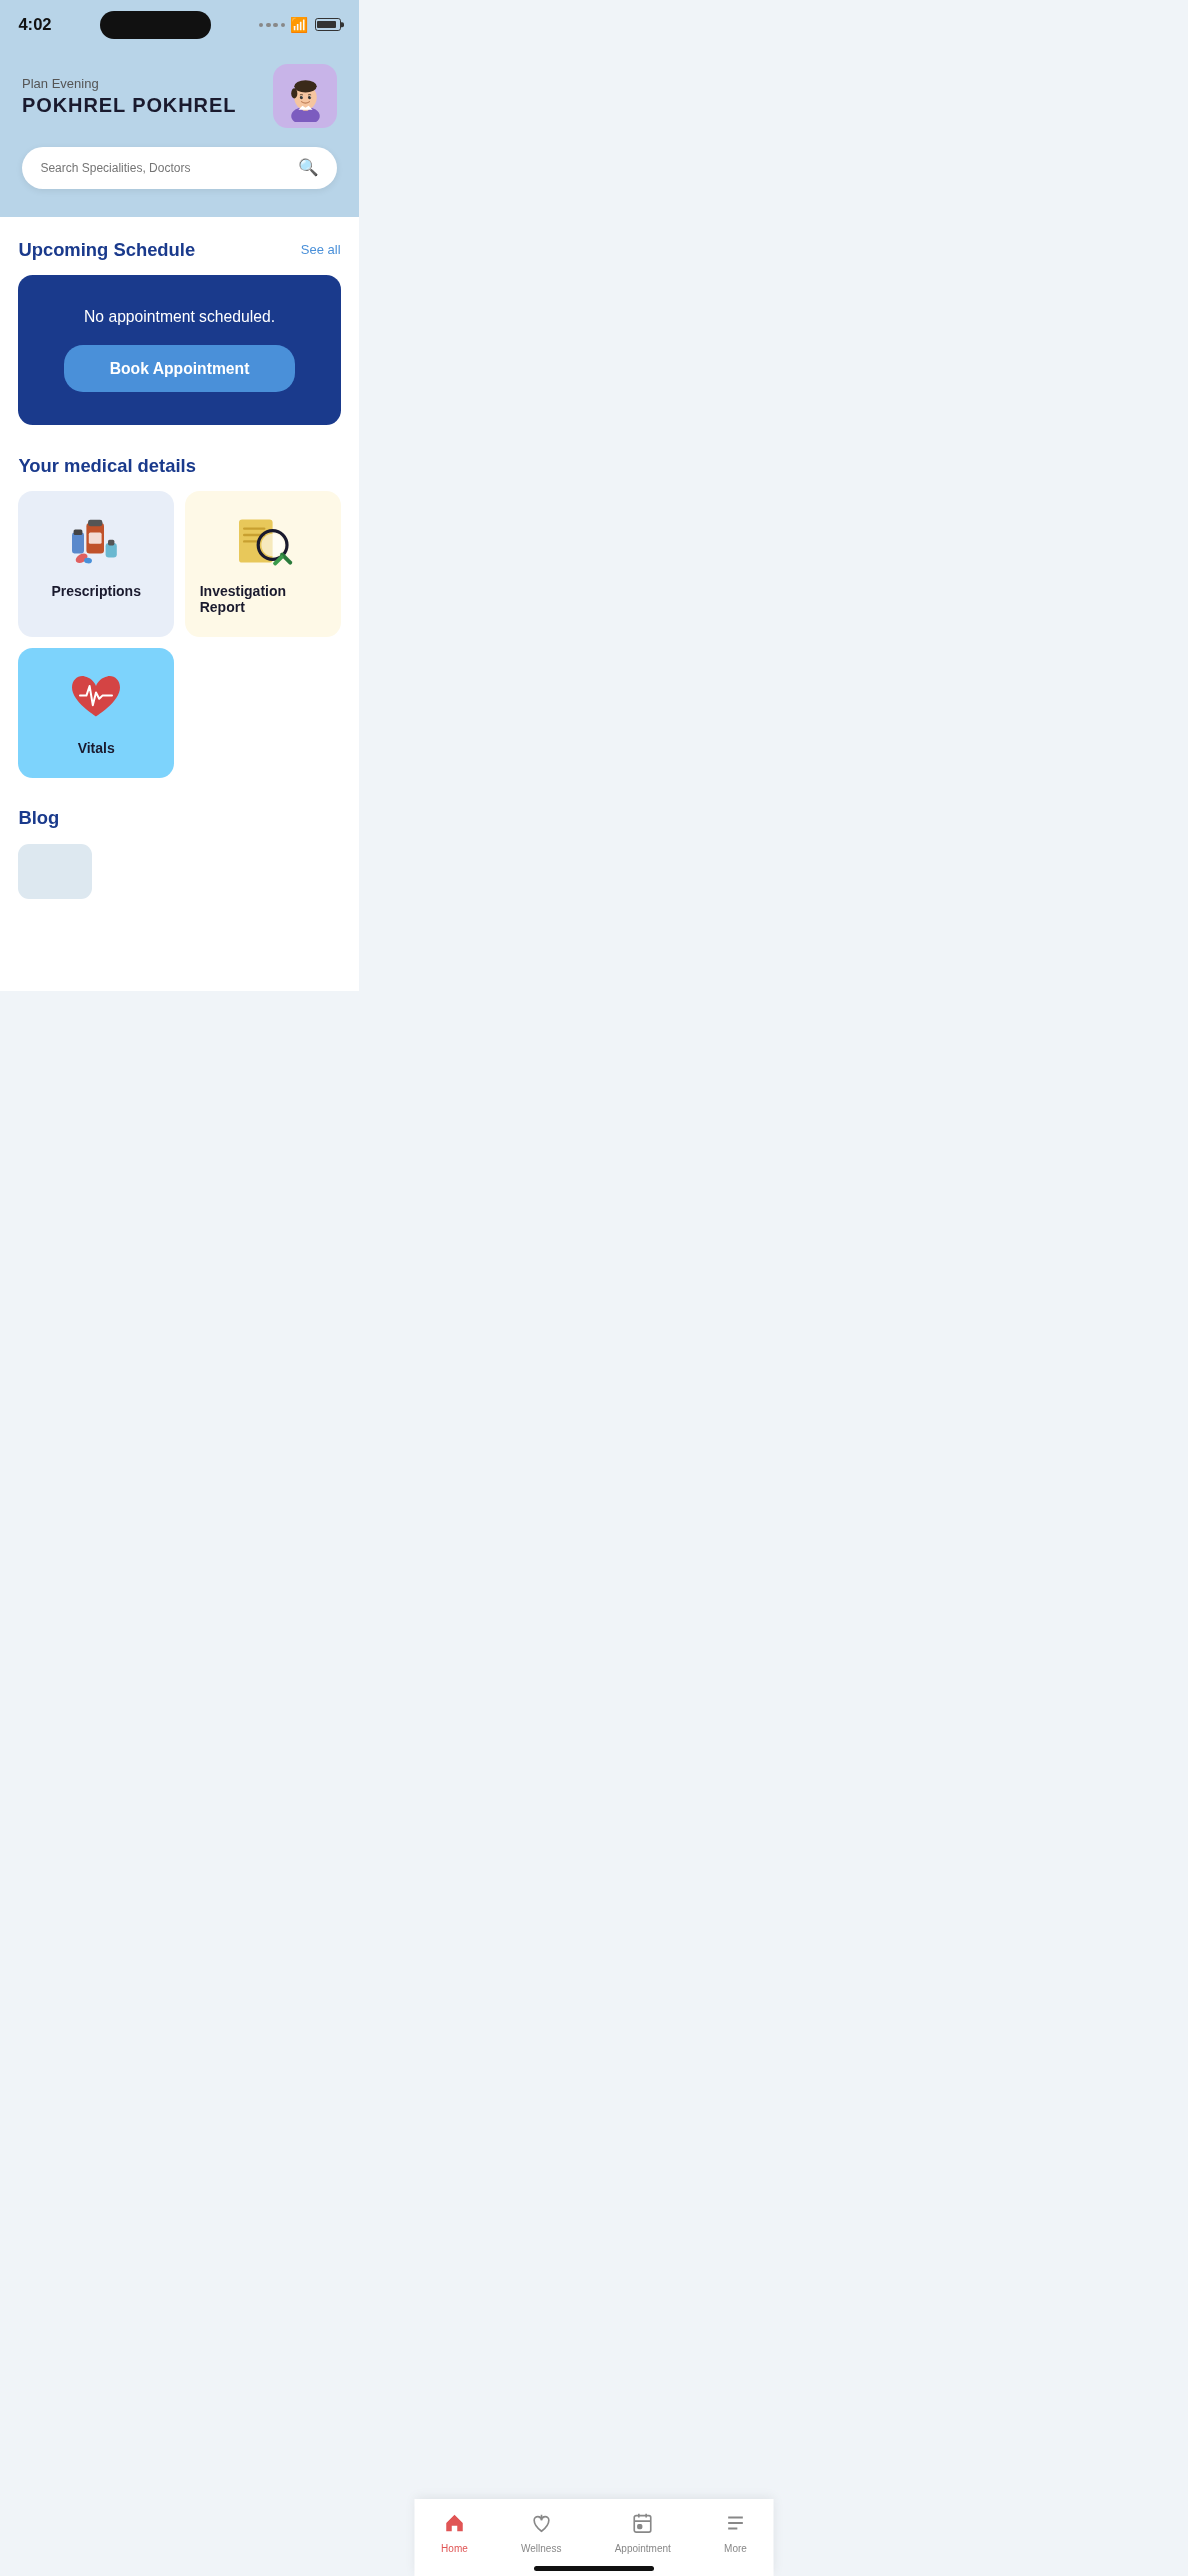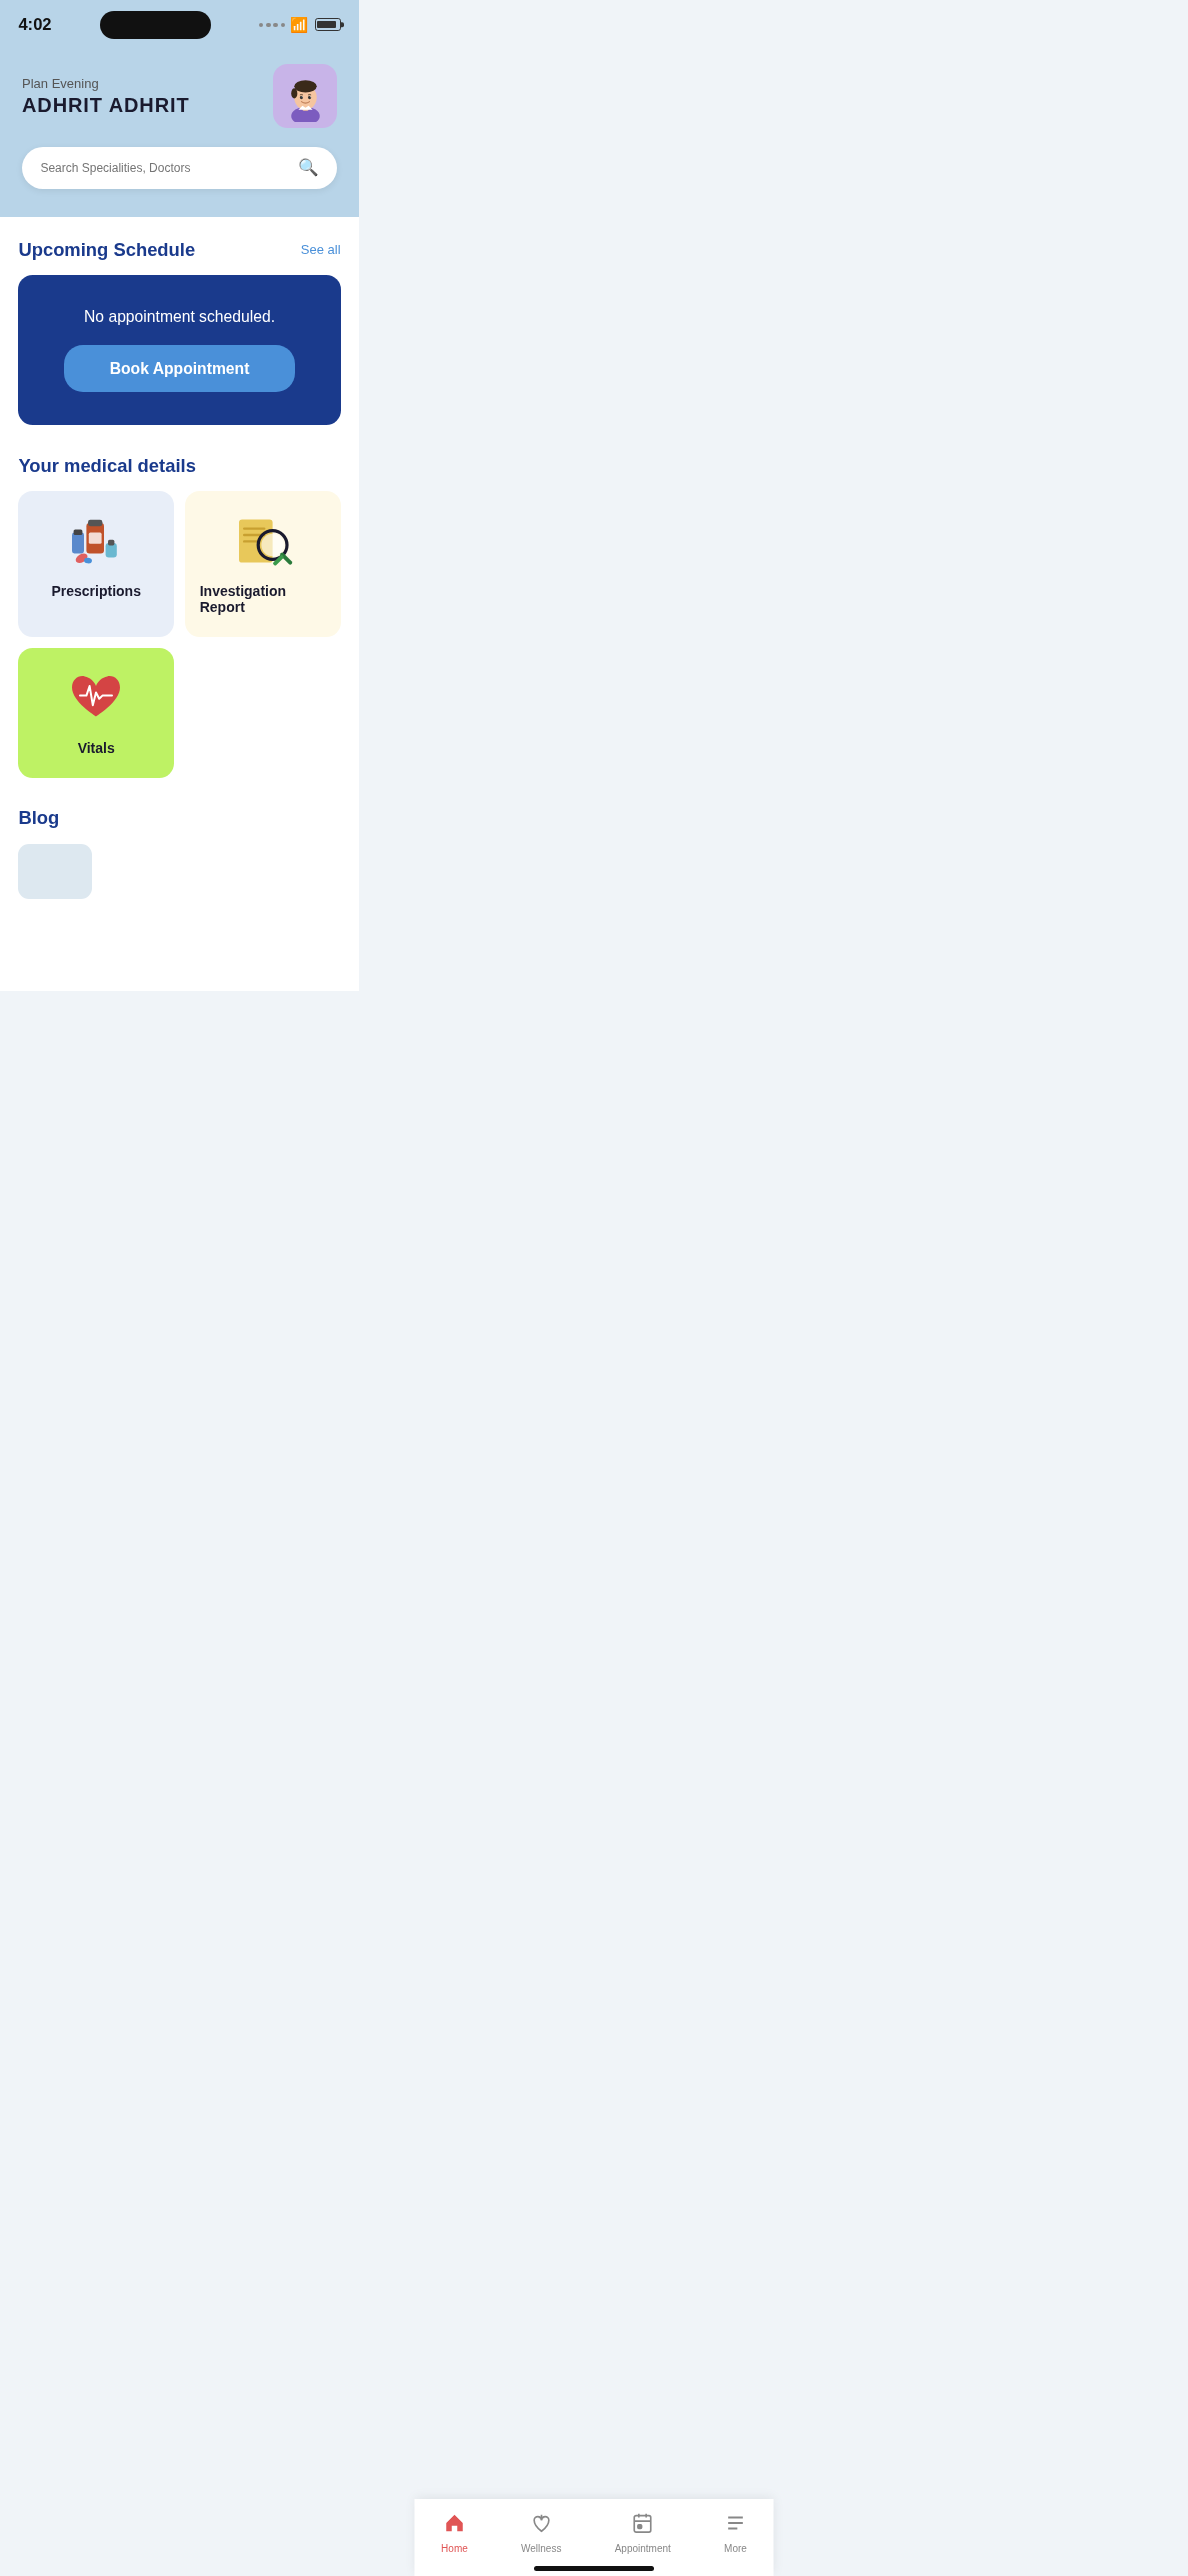--- a/index.html
+++ b/index.html
@@ -187,21 +187,21 @@
       border-radius: 14.7px;
       padding: 22px 14.7px;
       display: flex;
       flex-direction: column;
       align-items: center;
       gap: 14.7px;
       cursor: pointer;
     }
     .medical-card.prescriptions { background: #e8eef8; }
     .medical-card.investigation { background: #fef9e7; }
-    .medical-card.vitals { background: #bef264; text-align: center; }
+    .medical-card.vitals { background: #7dd3fc; text-align: center; }
     .medical-card.wellness { background: #f0f0f0; }
     .medical-card-label {
       font-size: 14px;
       font-weight: 600;
       color: #1a1a2e;
     }
     .medical-icon { width: 64px; height: 55px; display: flex; align-items: center; justify-content: center; }
 
     
     .blog-title {
@@ -271,21 +271,21 @@
     <div class="battery-icon">
       <div class="battery-fill"></div>
     </div>
   </div>
 </div>
 
 <div class="header-section">
   <div class="header-top">
     <div>
       <div class="greeting-text">Plan Evening</div>
-      <div class="user-name">ADHRIT  ADHRIT</div>
+      <div class="user-name">POKHREL  POKHREL</div>
     </div>
     <div class="avatar">
 
       <svg viewBox="0 0 100 100" xmlns="http://www.w3.org/2000/svg">
 
         <ellipse cx="50" cy="88" rx="28" ry="18" fill="#7c5cbf"></ellipse>
 
         <rect x="44" y="64" width="12" height="14" fill="#f5c5a0" rx="3"></rect>
 
         <ellipse cx="50" cy="52" rx="22" ry="24" fill="#f5c5a0"></ellipse>

